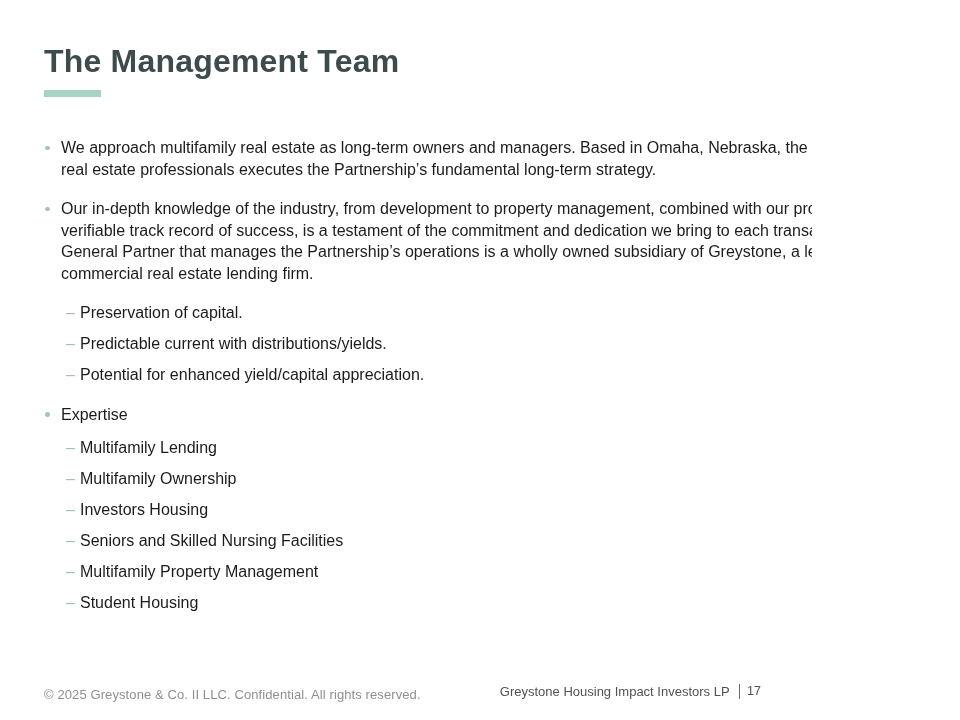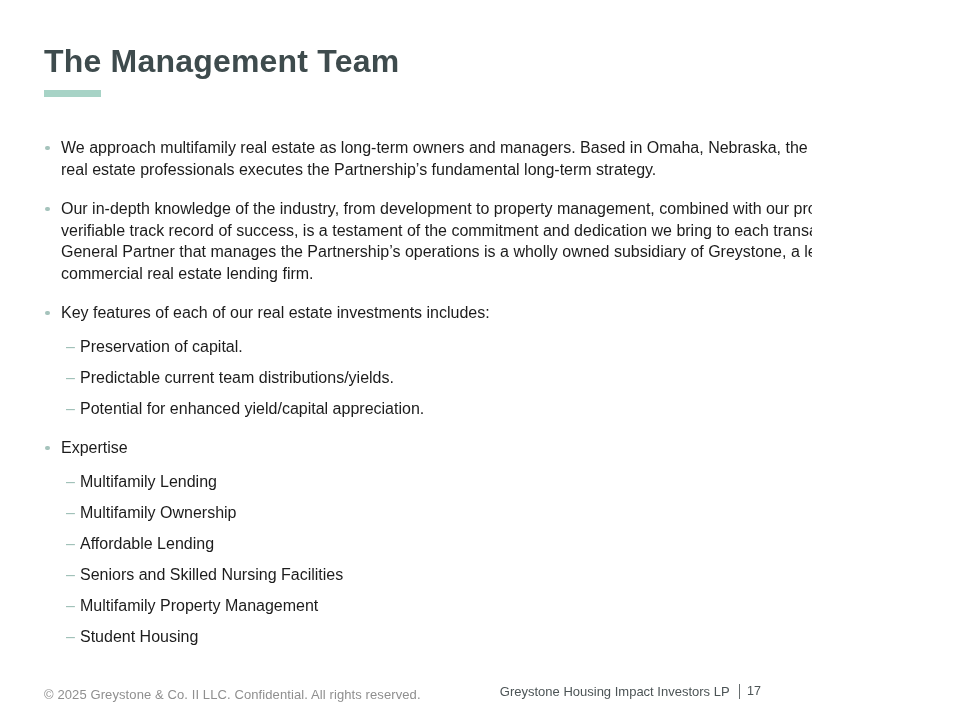--- a/index.html
+++ b/index.html
@@ -113,31 +113,27 @@
           <span class="b-text">We approach multifamily real estate as long-term owners and managers. Based in Omaha, Nebraska, the core team of real estate professionals executes the Partnership’s fundamental long-term strategy.</span>
         </div>
       </div>
       <div class="bullet-group">
         <div class="b-row">
           <span class="bullet-dot"></span>
           <span class="b-text">Our in-depth knowledge of the industry, from development to property management, combined with our proven and verifiable track record of success, is a testament of the commitment and dedication we bring to each transaction. The General Partner that manages the Partnership’s operations is a wholly owned subsidiary of Greystone, a leading commercial real estate lending firm.</span>
         </div>
       </div>
       <div class="bullet-group">
-        <div class="b-row">
-          <span class="bullet-dot"></span>
-          <span class="b-text">Key features of each of our real estate investments includes:</span>
-        </div>
         <div class="sub-item">
           <span class="sub-dash">–</span>
           <span class="b-text">Preservation of capital.</span>
         </div>
         <div class="sub-item">
           <span class="sub-dash">–</span>
-          <span class="b-text">Predictable current team distributions/yields.</span>
+          <span class="b-text">Predictable current with distributions/yields.</span>
         </div>
         <div class="sub-item">
           <span class="sub-dash">–</span>
           <span class="b-text">Potential for enhanced yield/capital appreciation.</span>
         </div>
       </div>
       <div class="bullet-group">
         <div class="b-row">
           <span class="bullet-dot"></span>
           <span class="b-text">Expertise</span>
@@ -145,21 +141,21 @@
         <div class="sub-item">
           <span class="sub-dash">–</span>
           <span class="b-text">Multifamily Lending</span>
         </div>
         <div class="sub-item">
           <span class="sub-dash">–</span>
           <span class="b-text">Multifamily Ownership</span>
         </div>
         <div class="sub-item">
           <span class="sub-dash">–</span>
-          <span class="b-text">Affordable Lending</span>
+          <span class="b-text">Investors Housing</span>
         </div>
         <div class="sub-item">
           <span class="sub-dash">–</span>
           <span class="b-text">Seniors and Skilled Nursing Facilities</span>
         </div>
         <div class="sub-item">
           <span class="sub-dash">–</span>
           <span class="b-text">Multifamily Property Management</span>
         </div>
         <div class="sub-item">

